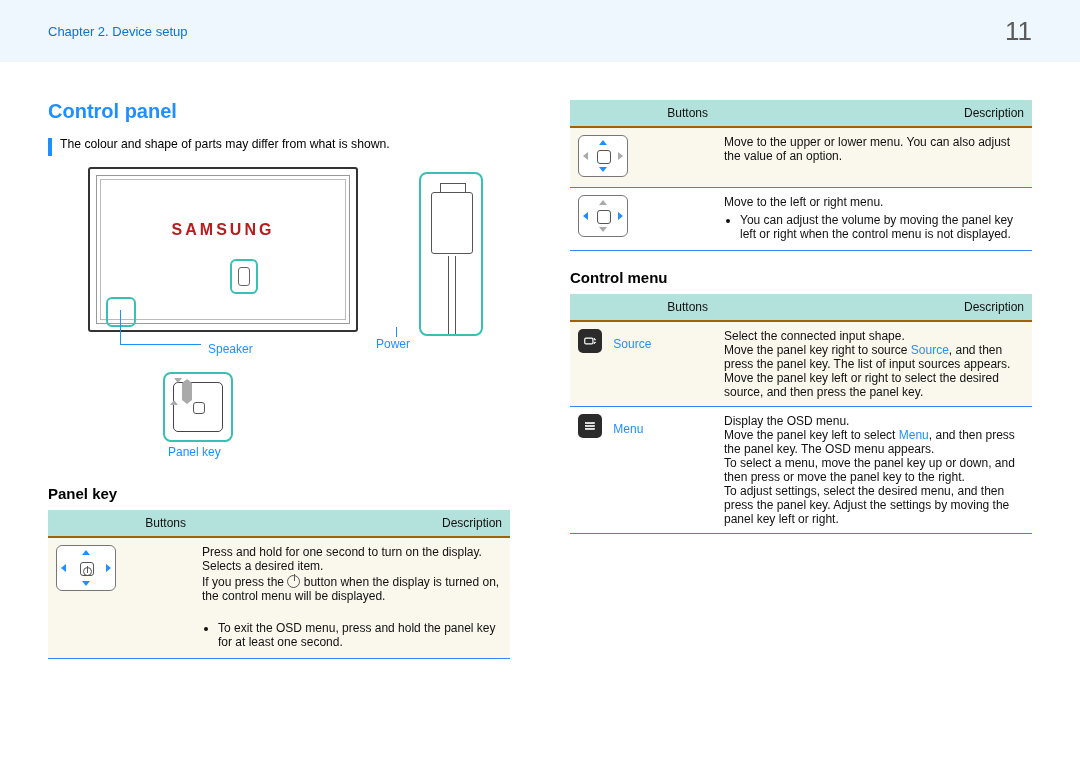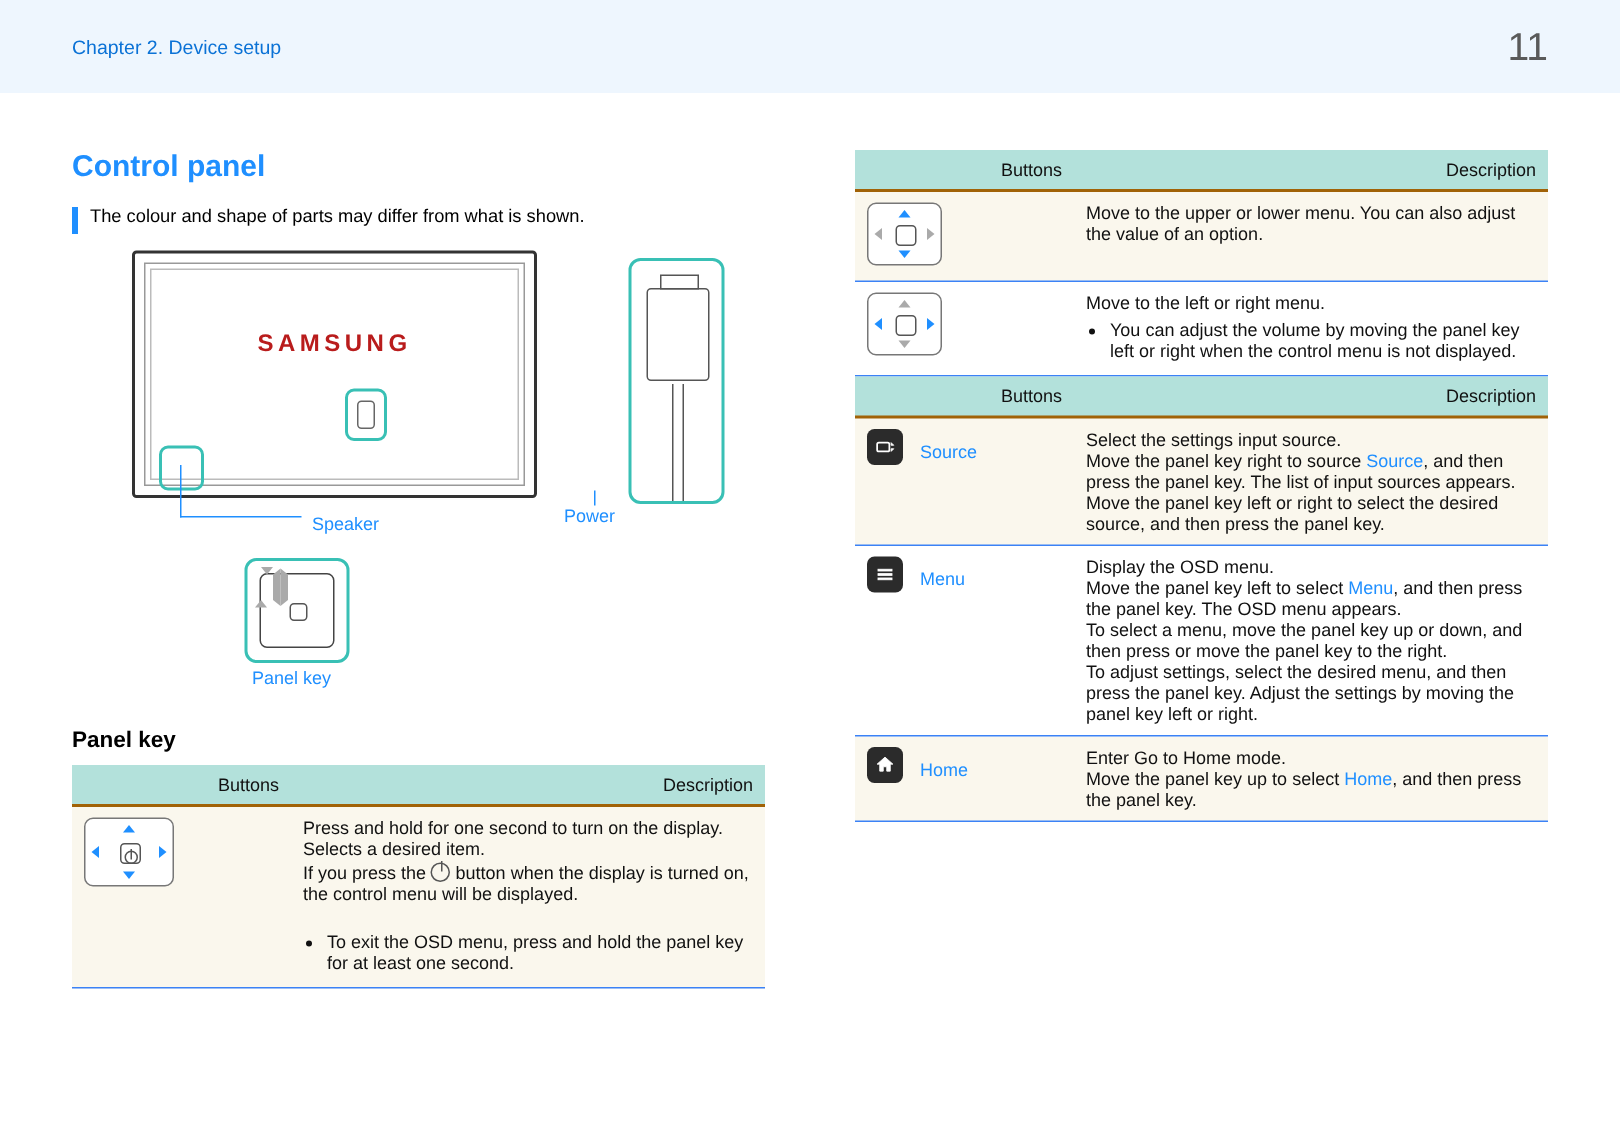--- a/index.html
+++ b/index.html
@@ -185,39 +185,40 @@
           <td>
             <div>Move to the left or right menu.</div>
             <ul class="bul">
                   <li>You can adjust the volume by moving the panel key left or right when the control menu is not displayed.</li>
                 </ul>
           </td>
         </tr>
       </tbody>
         </table>
 
+      <h2>Control menu</h2>
 
       <table class="btns">
         <tbody>
             <tr>
           <th style="width:130px">Buttons</th>
           <th>Description</th>
         </tr>
         <tr class="cream">
           <td>
             <span class="chip">
               <svg viewBox="0 0 24 24">
                     <rect x="3" y="7" width="14" height="10" rx="2" fill="none" stroke="#fff" stroke-width="2"></rect>
                     <path d="M19 10h3l-3-3v3zm0 4v3l3-3h-3z" fill="#fff"></path>
                   </svg>
             </span>
             <span class="srcname" style="margin-left:8px">Source</span>
           </td>
           <td>
-            <div>Select the settings input source.</div>
+            <div>Select the connected input shape.</div>
             <div>
               <span>Move the panel key right to source </span><span class="srcname">Source</span><span>, and then press the panel key. The list of input sources appears. Move the panel key left or right to select the desired source, and then press the panel key.</span>
             </div>
           </td>
         </tr>
         <tr>
           <td>
             <span class="chip">
               <svg viewBox="0 0 24 24">
                     <rect x="4" y="6" width="16" height="2"></rect>
@@ -229,34 +230,18 @@
           </td>
           <td>
             <div>Display the OSD menu.</div>
             <div>
               <span>Move the panel key left to select </span><span class="srcname">Menu</span><span>, and then press the panel key. The OSD menu appears.</span>
             </div>
             <div>To select a menu, move the panel key up or down, and then press or move the panel key to the right.</div>
             <div>To adjust settings, select the desired menu, and then press the panel key. Adjust the settings by moving the panel key left or right.</div>
           </td>
         </tr>
-        <tr class="cream">
-          <td>
-            <span class="chip">
-              <svg viewBox="0 0 24 24">
-                    <path d="M12 3l9 8h-3v8h-4v-5h-4v5H6v-8H3z" fill="#fff"></path>
-                  </svg>
-            </span>
-            <span class="srcname" style="margin-left:8px">Home</span>
-          </td>
-          <td>
-            <div>Enter Go to Home mode.</div>
-            <div>
-              <span>Move the panel key up to select </span><span class="srcname">Home</span><span>, and then press the panel key.</span>
-            </div>
-          </td>
-        </tr>
       </tbody>
         </table>
 
     </div>
   </div>
 </div>
 
 </body></html>

